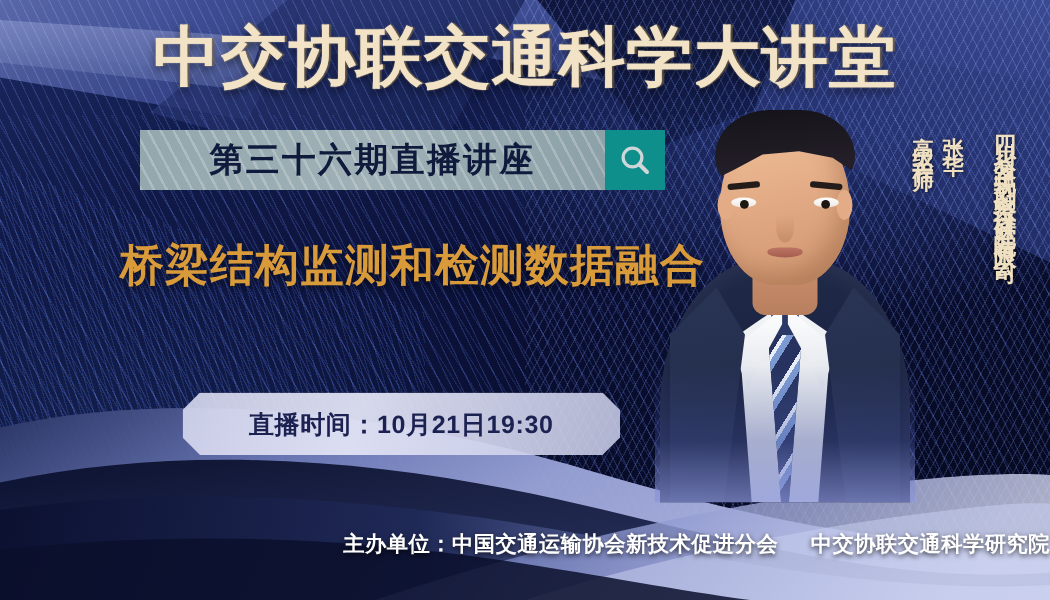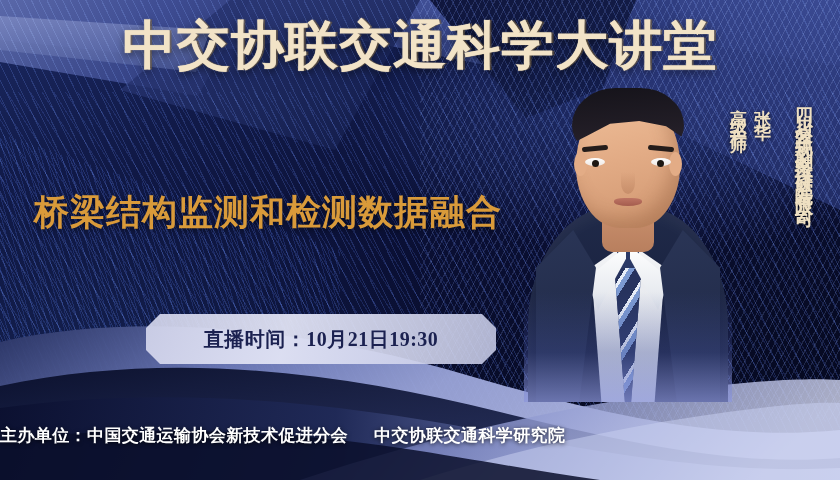--- a/index.html
+++ b/index.html
@@ -2,21 +2,21 @@
 <html><head>
 <meta charset="utf-8">
 <style>
   * { margin:0; padding:0; box-sizing:border-box; }
   html,body { width:840px; height:480px; overflow:hidden; background:#05081f; }
 
   #poster{
     position:relative;
     width:840px; height:480px;
     overflow:hidden;
-    font-family:Liberation Serif, serif;
+    font-family:Liberation Sans, sans-serif;
     background:#070b26;
   }
 
   
   .bg-base{
     position:absolute; inset:0;
     background:
       radial-gradient(ellipse 60% 50% at 78% 22%, #22306e 0%, rgba(20,30,80,0) 62%),
       radial-gradient(ellipse 70% 60% at 10% 75%, #14204f 0%, rgba(10,16,48,0) 65%),
       linear-gradient(160deg,#1c2a63 0%, #111a48 24%, #0a0f33 52%, #070b25 78%, #05081d 100%);
@@ -243,21 +243,21 @@
   .subbar-icon{
     width:48px;
     background:#0f8f8c;
     display:flex; align-items:center; justify-content:center;
   }
   .subbar-icon svg{ display:block; }
 
   
   .topic{
     position:absolute; left:34px; top:190px; width:530px;
-    text-align:left;
+    text-align:right;
     font-size:35px; line-height:46px;
     font-weight:bold; letter-spacing:1px;
     color:#d99a3a;
     text-shadow:0 2px 6px rgba(0,0,0,.55);
   }
 
   
   .timepill{
     position:absolute; left:146px; top:314px;
     width:350px; height:50px;
@@ -286,21 +286,21 @@
   }
   .vcol-speaker .vgap{ display:block; height:14px; }
   .vcol-org{
     right:24px; top:94px;
     font-size:18px; line-height:24px; letter-spacing:6px;
   }
 
   
   .footer{
     position:absolute; left:0; top:424px; width:840px;
-    text-align:left;
+    text-align:right;
     font-size:17px; font-weight:bold; letter-spacing:.4px;
     color:#ffffff;
     text-shadow:0 1px 4px rgba(0,0,0,.75);
   }
   .footer .sep{ display:inline-block; width:26px; }
 </style>
 </head>
 <body>
 
 <div id="poster">
@@ -372,20 +372,31 @@
     <div class="p-eyeR"></div>
     <div class="p-pupL"></div>
     <div class="p-pupR"></div>
     <div class="p-nose"></div>
     <div class="p-mouth"></div>
     <div class="portrait-fade"></div>
   </div>
 
   <div class="main-title">中交协联交通科学大讲堂</div>
 
+  <div class="subbar">
+    <div class="subbar-left">
+      <span class="subbar-text">第三十六期直播讲座</span>
+    </div>
+    <div class="subbar-icon">
+      <svg width="28" height="28" viewBox="0 0 28 28" aria-hidden="true">
+        <circle cx="12" cy="12" r="7.5" fill="none" stroke="#cfd6da" stroke-width="2.6"></circle>
+        <line x1="17.4" y1="17.4" x2="23.6" y2="23.6" stroke="#cfd6da" stroke-width="3.2" stroke-linecap="round"></line>
+      </svg>
+    </div>
+  </div>
 
   <div class="topic">
     <div>桥梁结构监测和检测数据融合</div>
   </div>
 
   <div class="timepill">
     <span class="timepill-text">直播时间：10月21日19:30</span>
   </div>
 
   <div class="vcol vcol-speaker">

